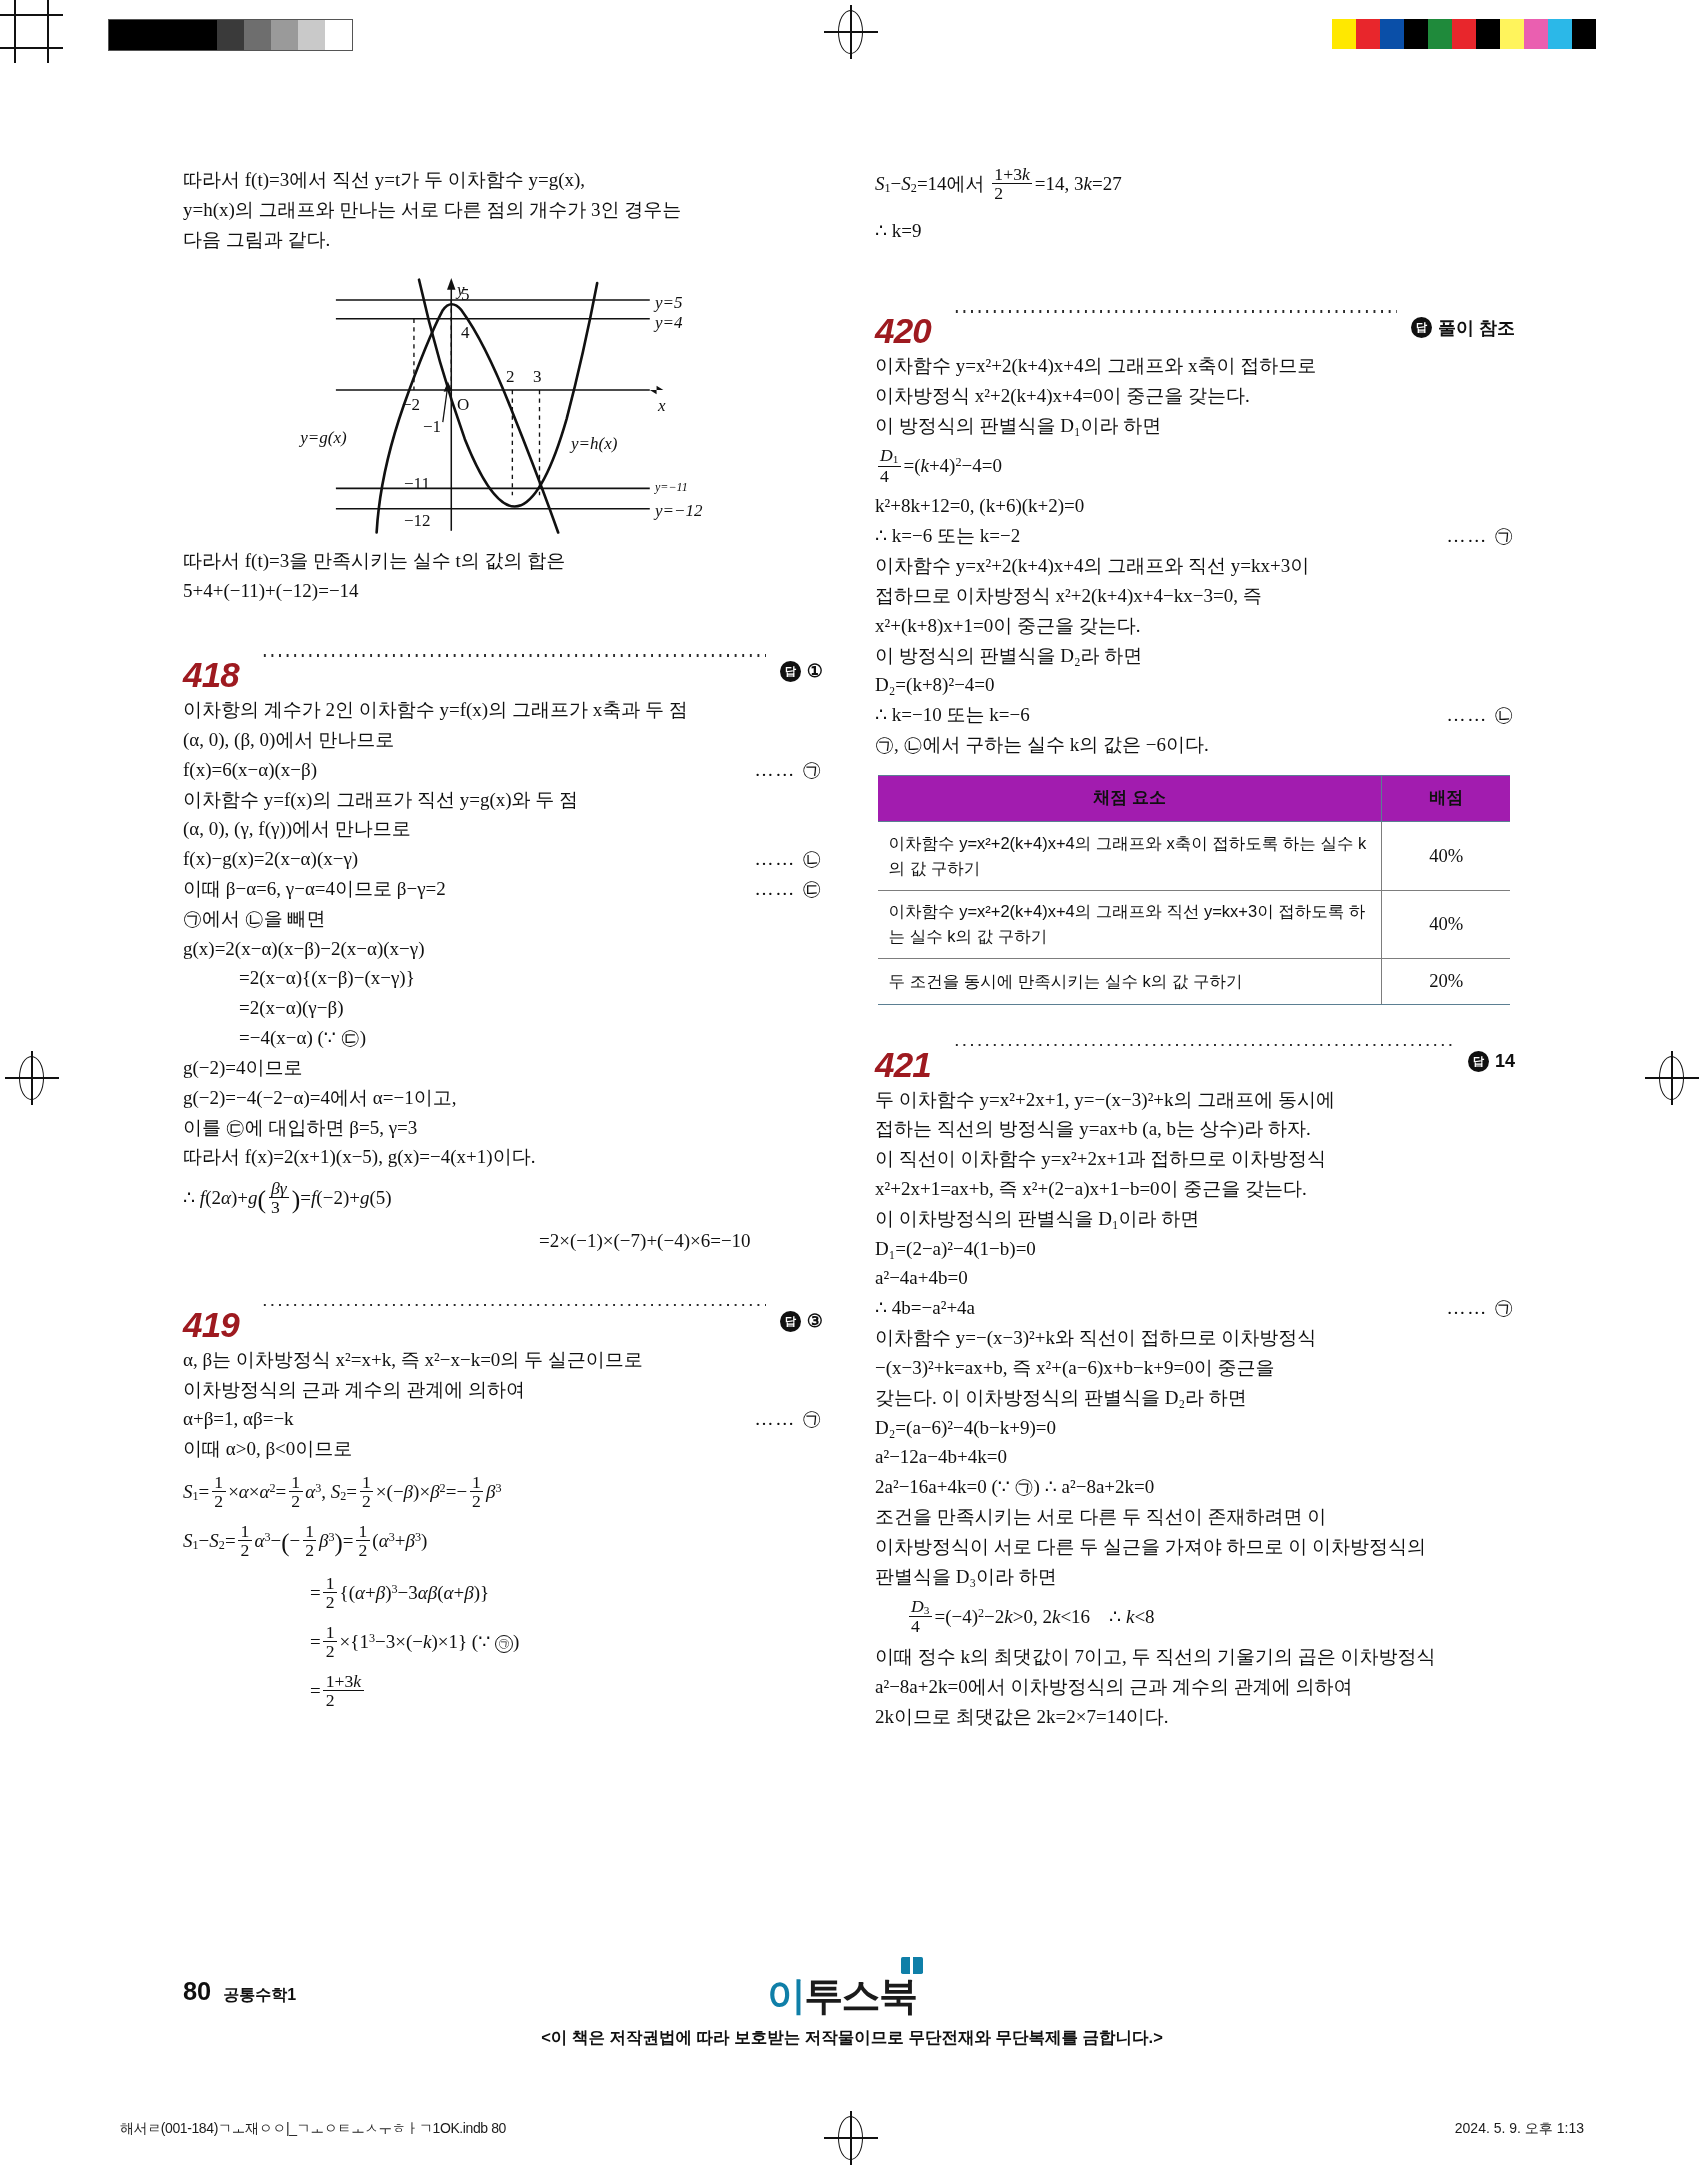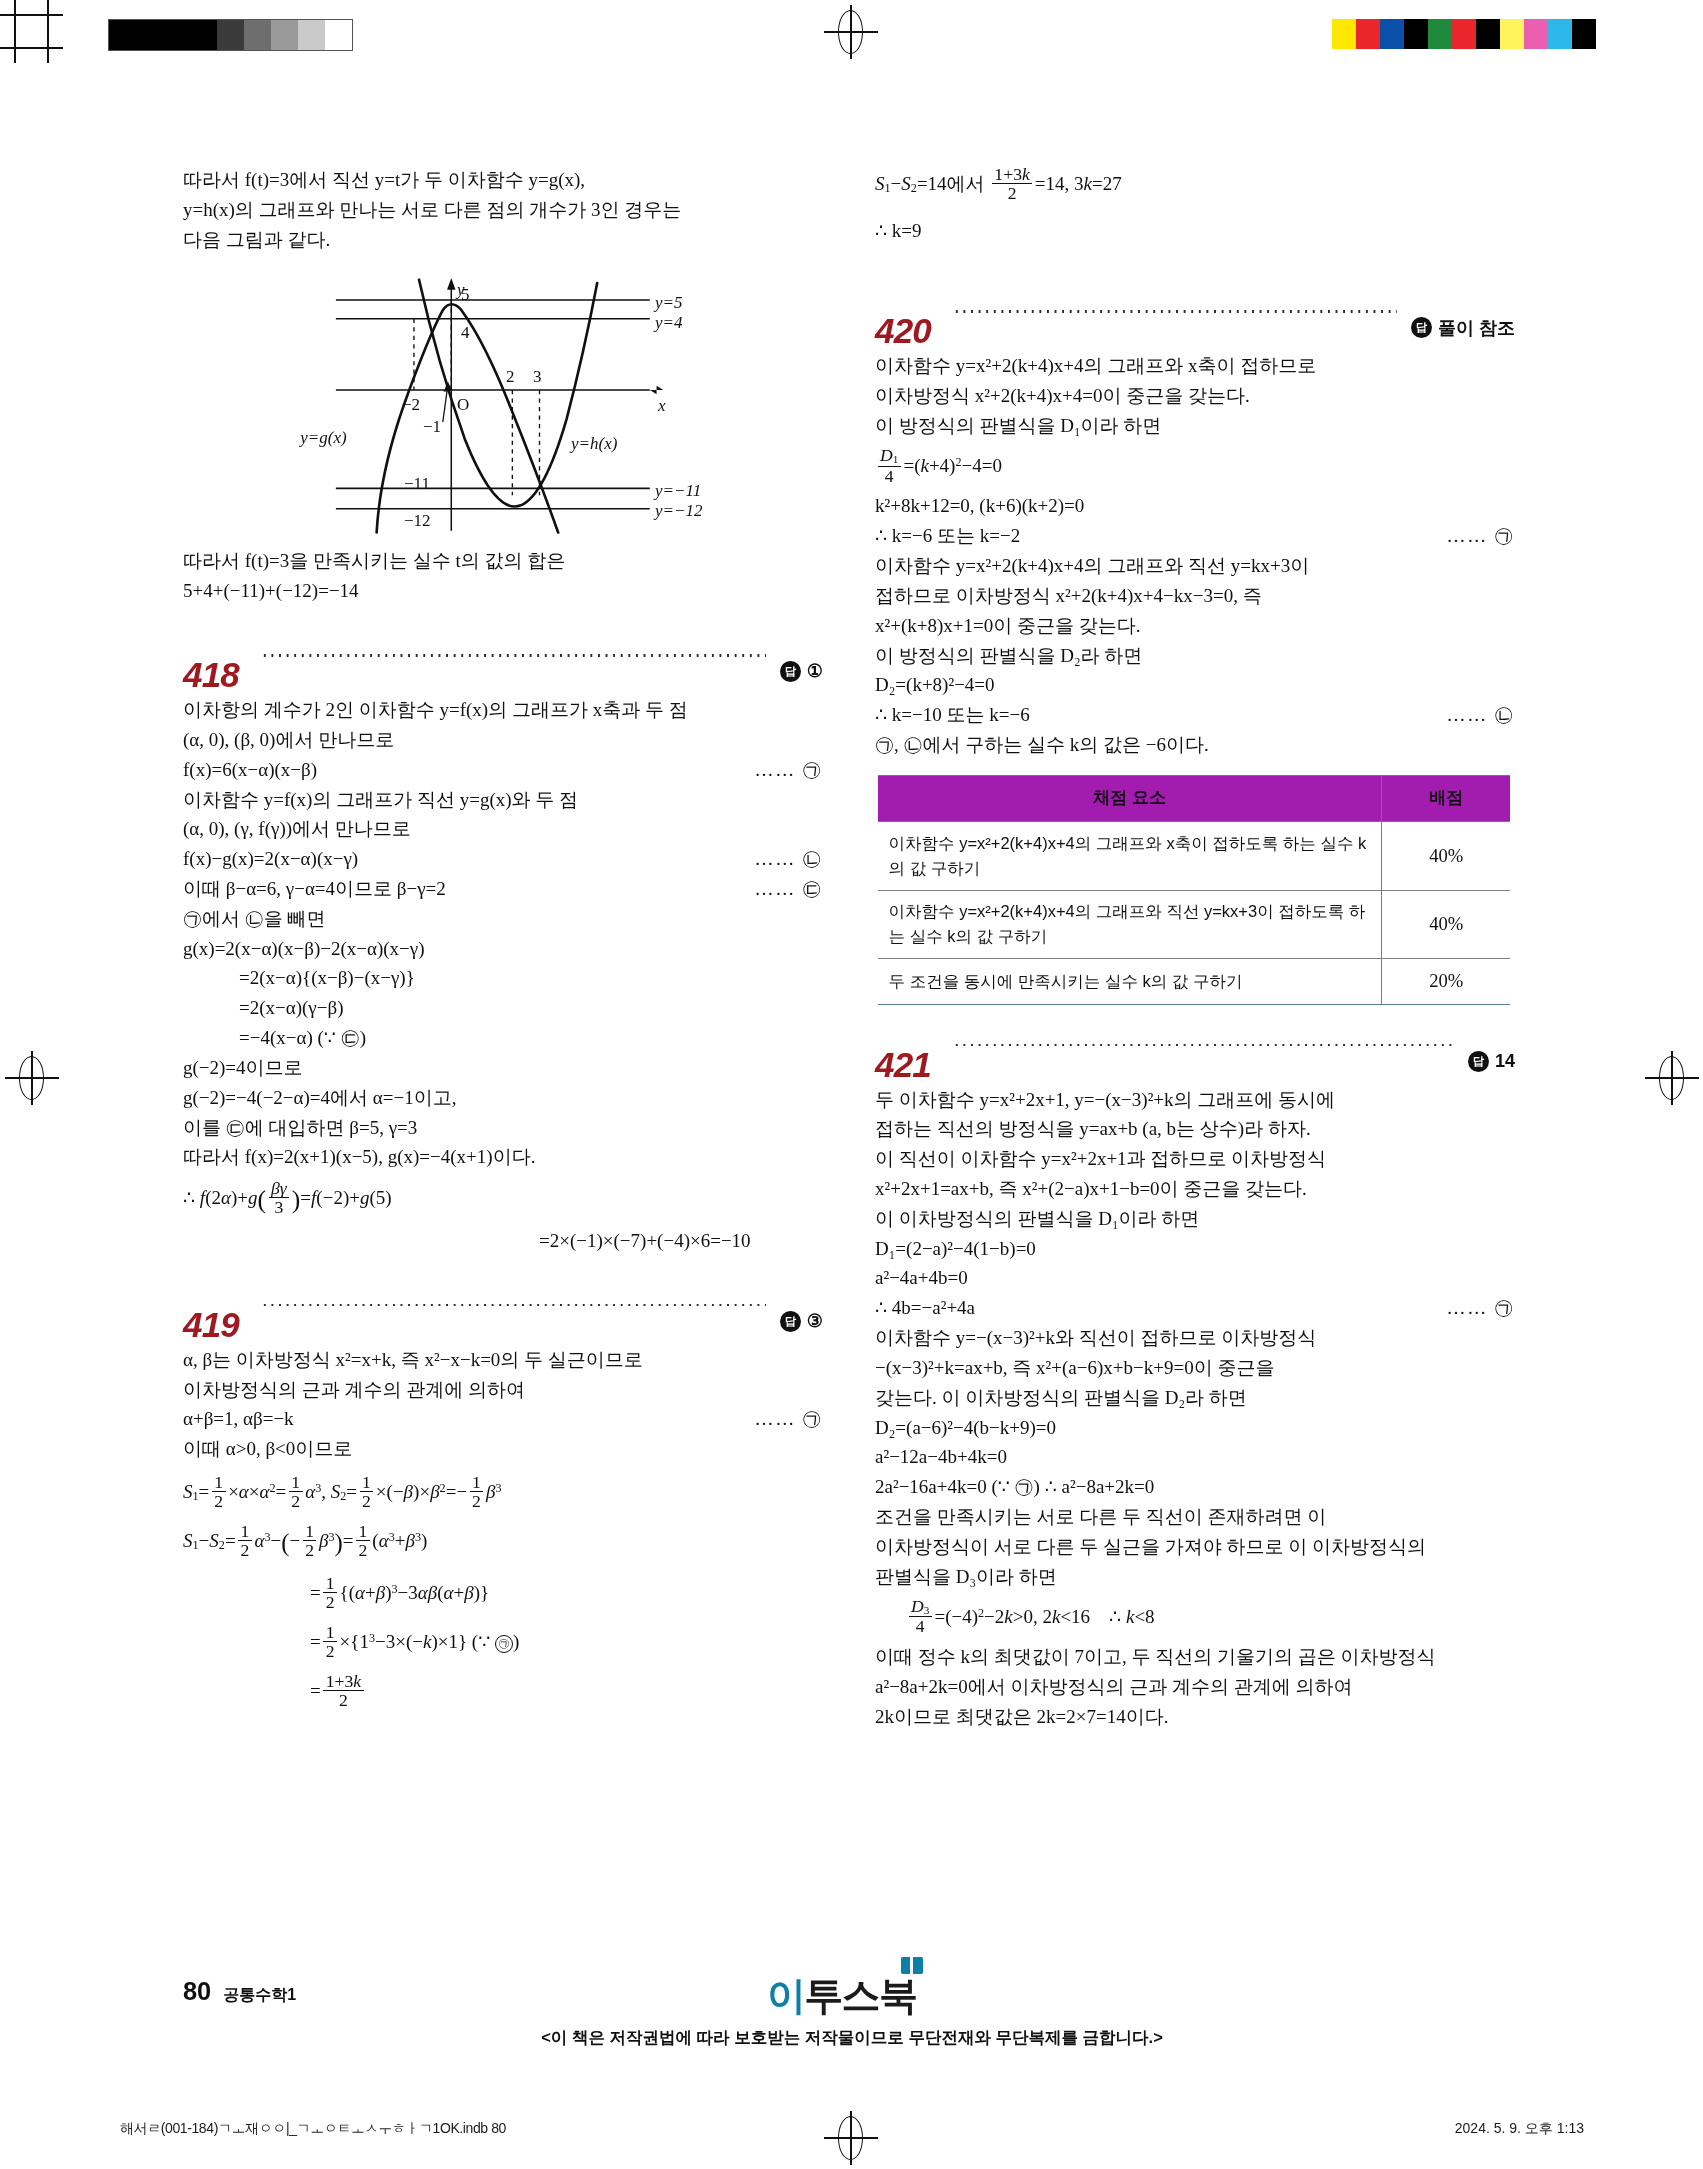--- a/index.html
+++ b/index.html
@@ -44,21 +44,21 @@
   .ind2 { padding-left:56px; }
   .ind3 { padding-left:127px; }
   .ind4 { padding-left:356px; }
   .gap-m { height:24px; }
   .gap-l { height:42px; }
   .gap-xl { height:59px; }
 
   i.v { font-style:italic; font-family:"Liberation Serif", serif; }
 
   
-  .frac { display:inline-block; vertical-align:-0.52em; text-align:center; line-height:1.02; margin:0 2.5px; font-size:0.93em;}
+  .frac { display:inline-block; vertical-align:-0.52em; text-align:left; line-height:1.02; margin:0 2.5px; font-size:0.93em;}
   .frac .n { display:block; padding:0 2.5px; }
   .frac .d { display:block; padding:0 2.5px; border-top:1.4px solid #101010; }
   sup.sm { font-size:0.64em; vertical-align:0.52em; }
   sub.sm { font-size:0.64em; vertical-align:-0.18em; }
 
   
   .circ { display:inline-block; border:1.2px solid #101010; border-radius:50%;
           width:16px; height:16px; line-height:14.4px; text-align:center;
           font-size:11px; font-family:"Liberation Sans", sans-serif; vertical-align:0.8px;}
 
@@ -215,21 +215,21 @@
 
       <div style="position:absolute; left:117px; top:131px; font-size:17px;">−2</div>
       <div style="position:absolute; left:221px; top:103px; font-size:17px;">2</div>
       <div style="position:absolute; left:248px; top:103px; font-size:17px;">3</div>
 
       <div style="position:absolute; left:15.3px; top:164px; font-size:17px; font-style:italic;">y=g(x)</div>
       <div style="position:absolute; left:286px; top:170px; font-size:17px; font-style:italic;">y=h(x)</div>
 
       <div style="position:absolute; left:370px; top:29px; font-size:17px; font-style:italic;">y=5</div>
       <div style="position:absolute; left:370px; top:49px; font-size:17px; font-style:italic;">y=4</div>
-      <div style="position:absolute; left:370px; top:217px; font-size:17px; font-style:italic;">y=−11</div>
+      <div style="position:absolute; left:370px; top:217px; font-size:12px; font-style:italic;">y=−11</div>
       <div style="position:absolute; left:370px; top:237px; font-size:17px; font-style:italic;">y=−12</div>
     </div>
 
     <div class="ln">따라서 f(t)=3을 만족시키는 실수 t의 값의 합은</div>
     <div class="ln">5+4+(−11)+(−12)=−14</div>
 
     <div class="gap-l"></div>
 
     <div class="prob-head">
       <span class="prob-num">418</span>

